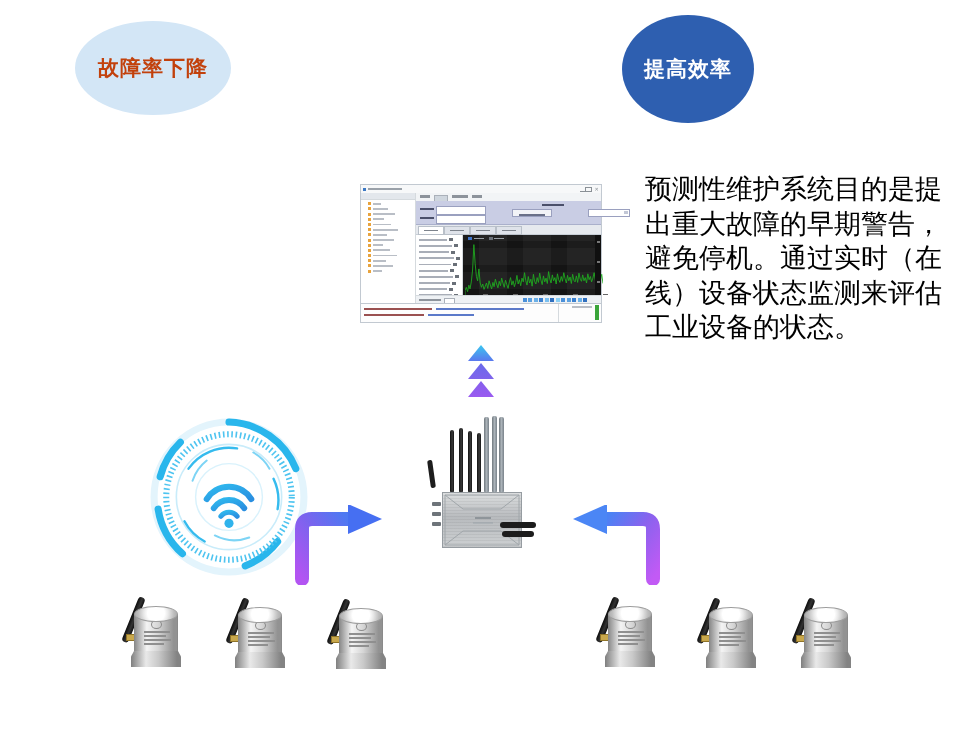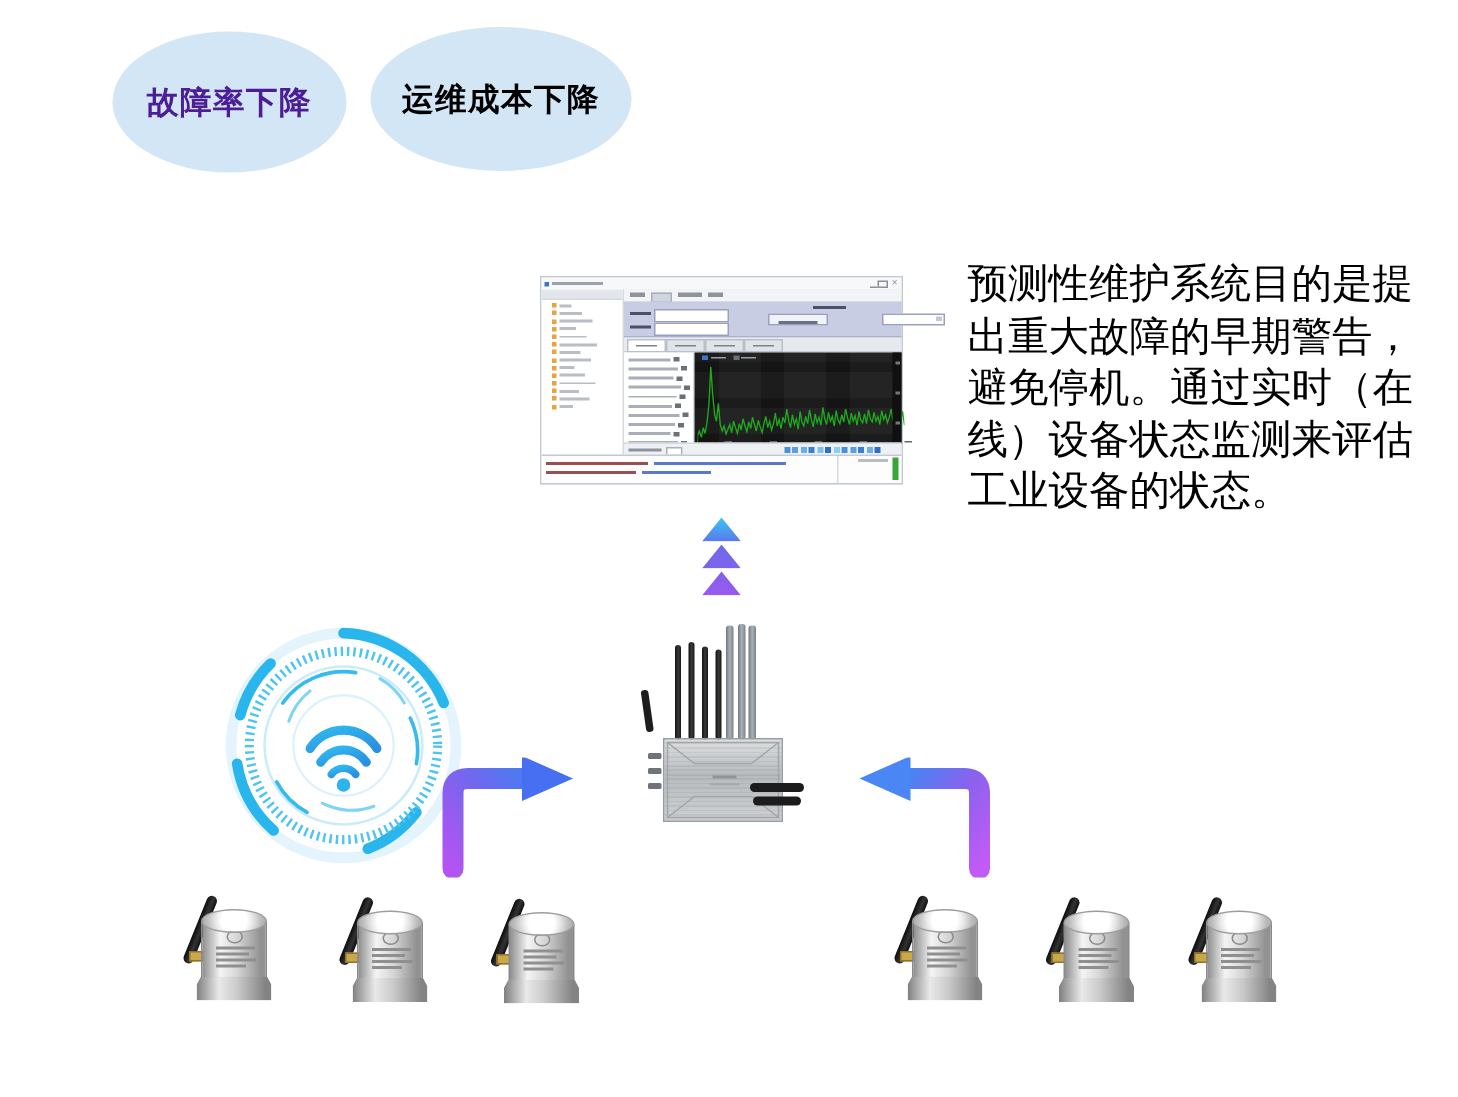--- a/index.html
+++ b/index.html
@@ -103,25 +103,25 @@
   .s-line{position:absolute;left:9px;height:1.6px;background:#8f8f8f;}
   .s-nut{position:absolute;left:-2px;top:45px;width:50px;height:16px;
          background:linear-gradient(90deg,#7f7f7f,#e9e9e9 30%,#c9c9c9 55%,#838383 92%);
          clip-path:polygon(6% 0,94% 0,100% 35%,100% 100%,0 100%,0 35%);}
 </style>
 </head>
 <body>
 
 <div id="canvas">
 
-  <div class="bubble b1" style="background: rgb(211, 230, 246); color: #4c1d95;">
+  <div class="bubble b1" style="background: rgb(211, 230, 246); color: #c2410c;">
       <span>故障率下降</span>
     </div>
-  <div class="bubble b2" style="background: rgb(211, 230, 246); color: rgb(0, 0, 0);">
-      <span>运维成本下降</span>
+  <div class="bubble b4" style="background: rgb(46, 95, 176); color: rgb(255, 255, 255);">
+      <span>提高效率</span>
     </div>
 
   <div class="para">
     <div>预测性维护系统目的是提</div>
     <div>出重大故障的早期警告，</div>
     <div>避免停机。通过实时（在</div>
     <div>线）设备状态监测来评估</div>
     <div>工业设备的状态。</div>
   </div>
 

